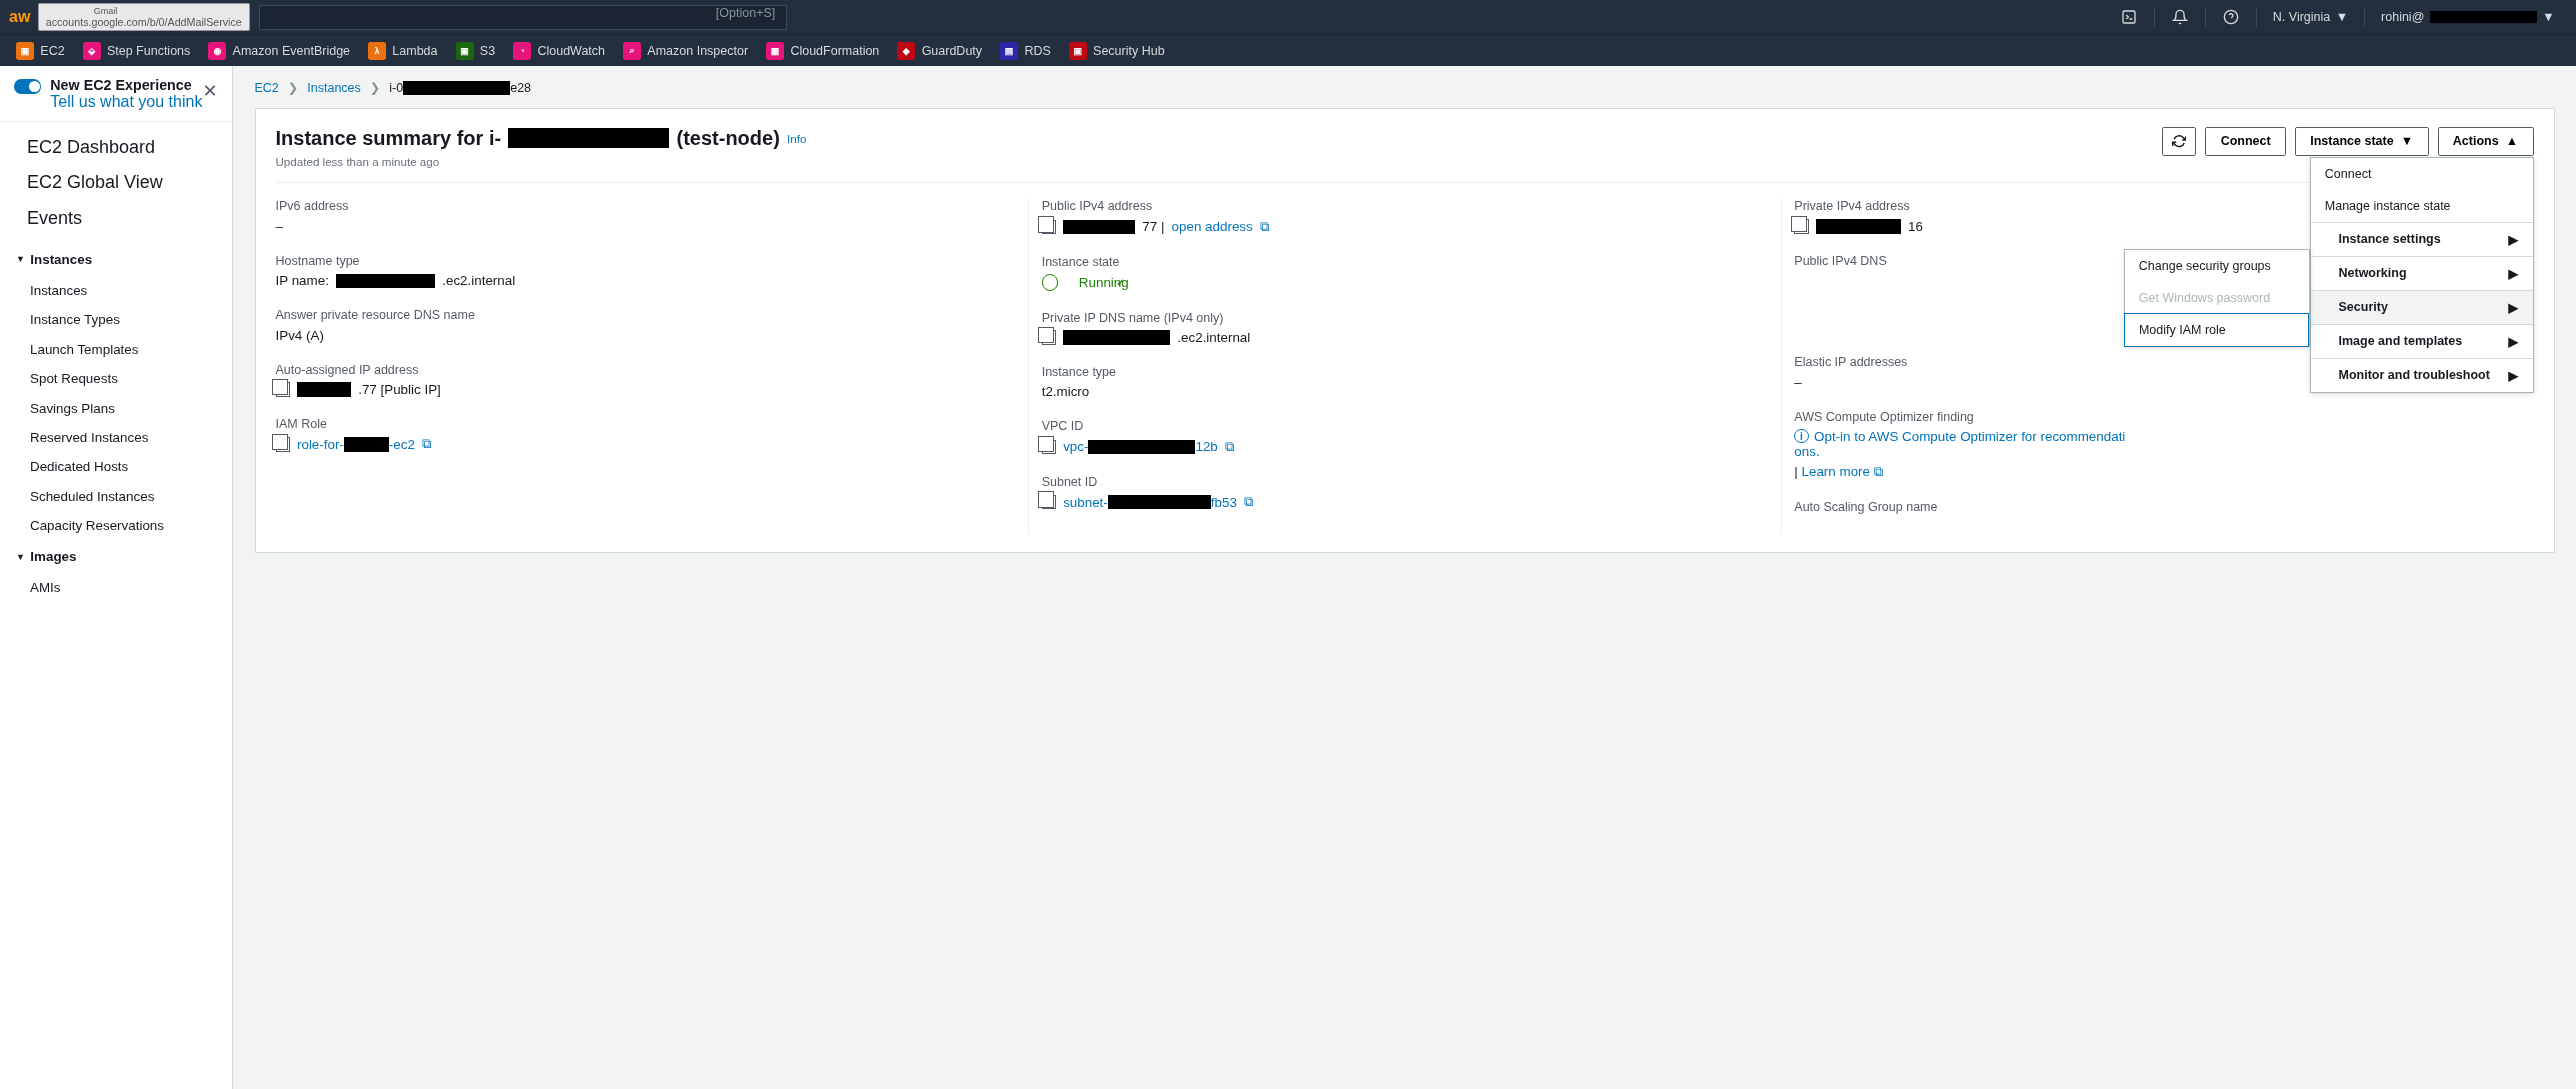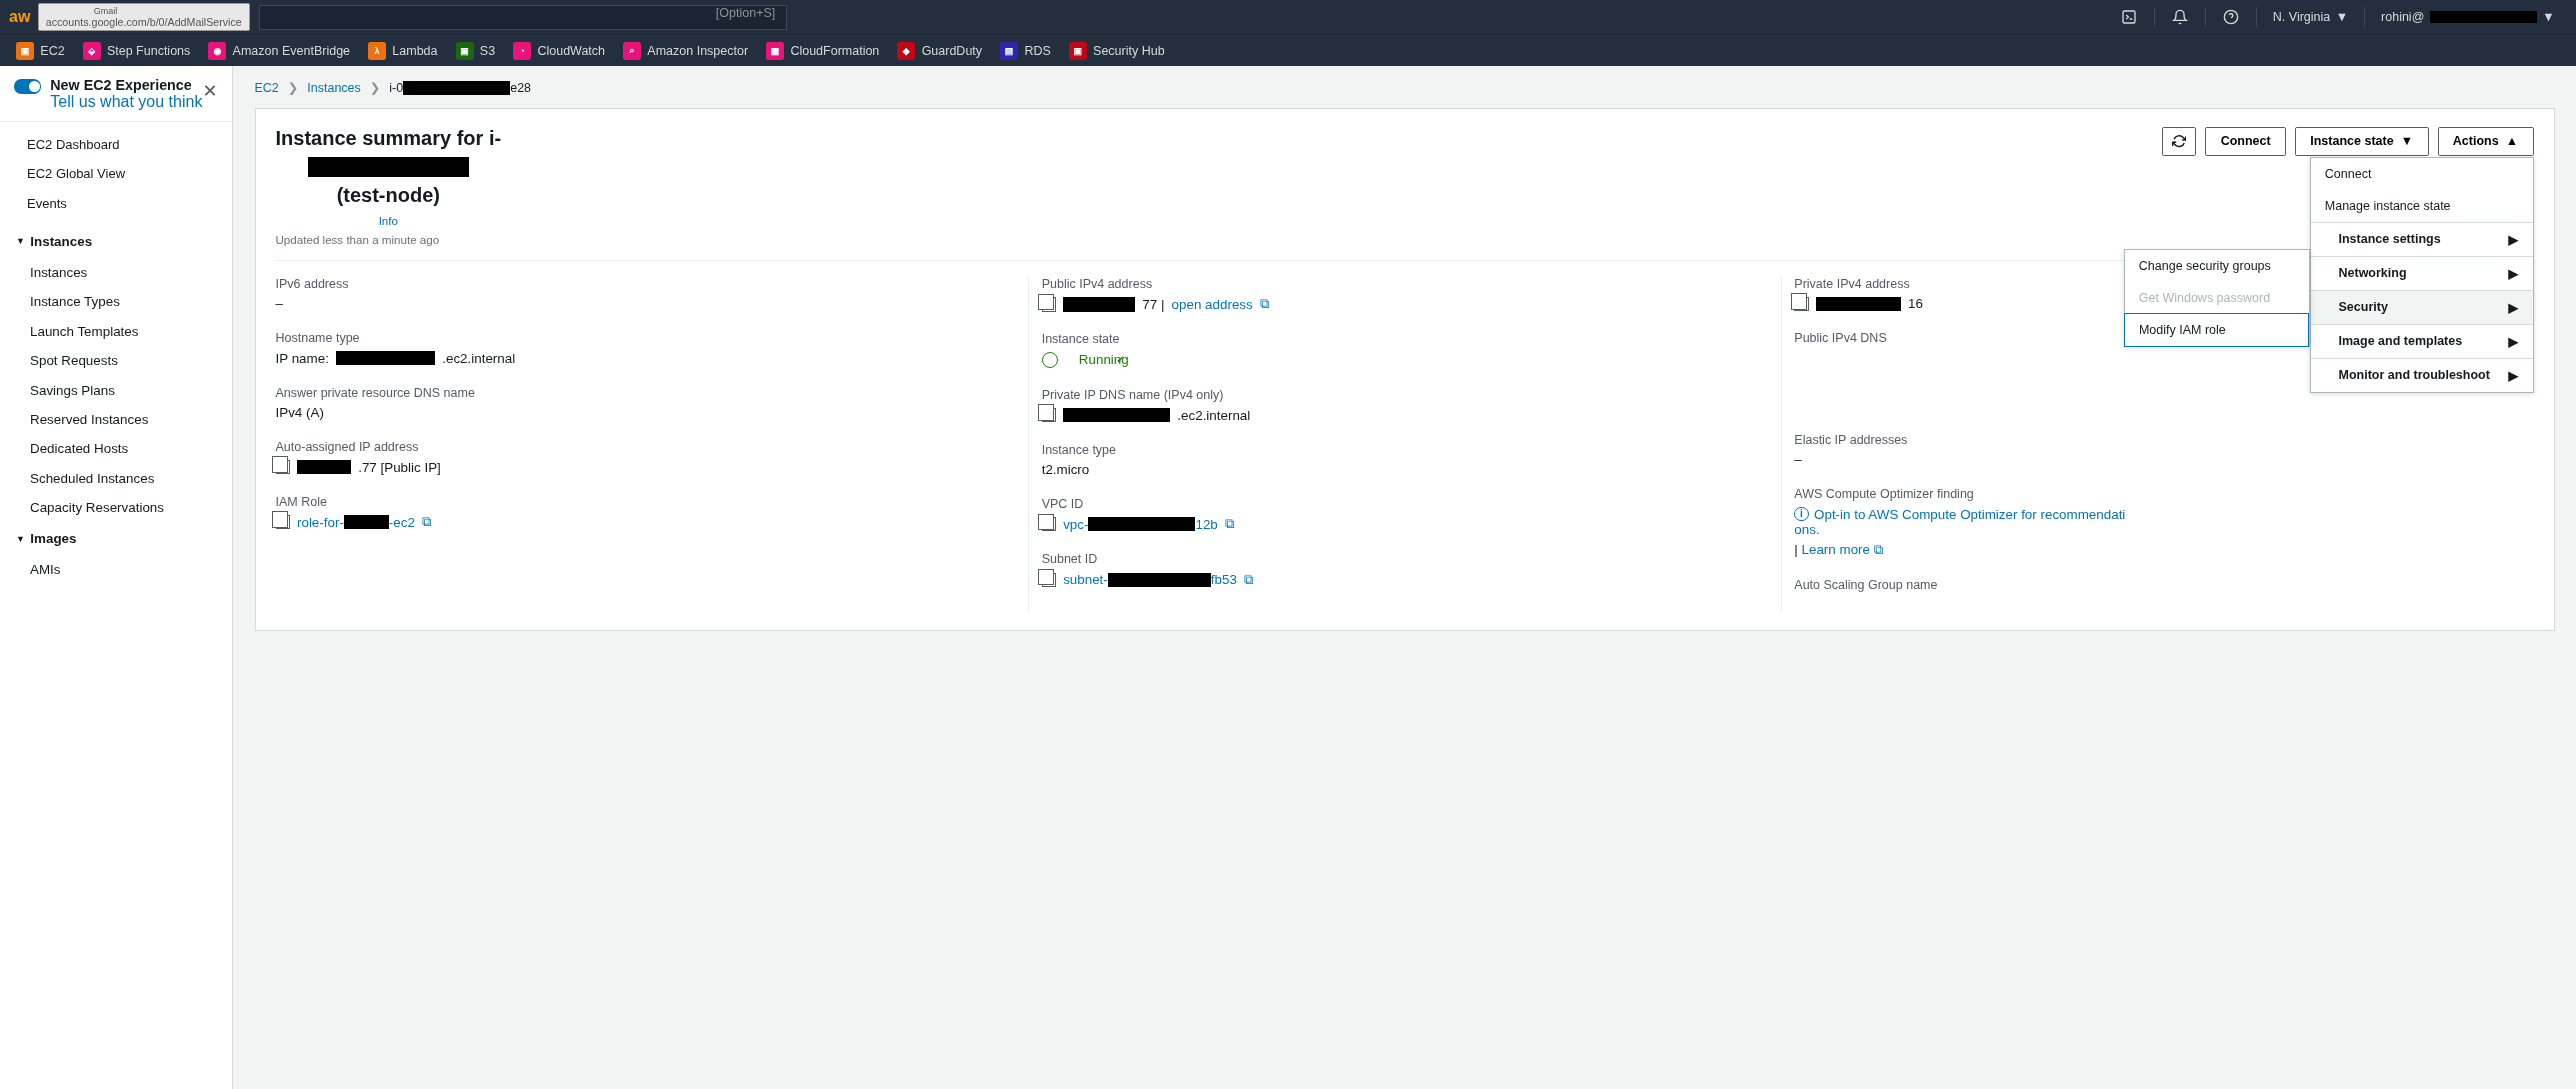--- a/index.html
+++ b/index.html
@@ -27,30 +27,30 @@
   .nexp { padding:10.7px 14.3px; border-bottom:0.9px solid #eaeded; display:flex; align-items:flex-start; gap:9px; position:relative;}
   .toggle { width:27px; height:14.3px; background:#0073bb; border-radius:7.2px; position:relative; flex-shrink:0; margin-top:2.7px;}
   .toggle::after { content:''; position:absolute; right:1.8px; top:1.8px; width:10.7px; height:10.7px; background:#fff; border-radius:50%; }
   .nexp-title{ font-size:14.3px; font-weight:700; color:#16191f;}
   .nexp-sub{ font-size:16px; color:#0073bb;}
   .nexp-close{ position:absolute; right:14.3px; top:14.3px; font-size:18px; color:#545b64;}
   .navsec { padding:7.2px 0;}
   .navhead { padding:9px 16px; font-weight:700; font-size:13.4px; display:flex; align-items:center; gap:5.4px;}
   .navhead::before { content:'▼'; font-size:9px; color:#16191f;}
   .navitem { padding:7.2px 16px 7.2px 30px; font-size:13.4px; color:#16191f; cursor:pointer;}
-  .navtop { padding:7.2px 16px 7.2px 27px; font-size:13px;}
+  .navtop { padding:7.2px 16px 7.2px 27px; font-size:18px;}
 
   
   .main { flex:1; padding:14.3px 21.5px; overflow:auto; background:#f2f3f3;}
   .crumbs { display:flex; align-items:center; gap:9px; font-size:12.5px; margin-bottom:12.5px;}
   .crumbs a { color:#0073bb; text-decoration:none;}
   .crumbs .sep { color:#879596;}
   .panel { background:#fff; border:0.9px solid #d5dbdb; padding:18px 20px;}
   .phead { display:flex; align-items:flex-start; justify-content:space-between; border-bottom:0.9px solid #eaeded; padding-bottom:14.3px; margin-bottom:16px;}
-  .ptitle { font-size:20px; font-weight:700; display:flex; align-items:center; gap:7.2px; flex-wrap:wrap;flex-direction:column;}
+  .ptitle { font-size:20px; font-weight:700; display:flex; align-items:center; gap:7.2px; flex-wrap:wrap;}
   .ptitle .redact{ height:20px;}
   .psub { font-size:11.6px; color:#687078; margin-top:5.4px;}
   .info { color:#0073bb; font-size:11.6px; font-weight:400;}
   .btns { display:flex; gap:9px; position:relative;}
   .btn { height:29px; padding:0 14.3px; border:0.9px solid #545b64; background:#fff; border-radius:1.8px; display:flex; align-items:center; gap:7.2px; font-size:12.5px; font-weight:700; cursor:pointer;}
   .btn.icononly{ padding:0 9px;}
 
   
   .menu { position:absolute; top:30px; background:#fff; border:0.9px solid #aab7b8; box-shadow:0 1.8px 5.4px rgba(0,0,0,.15); font-size:12.5px;}
   .menu1 { right:0; width:224px;}

